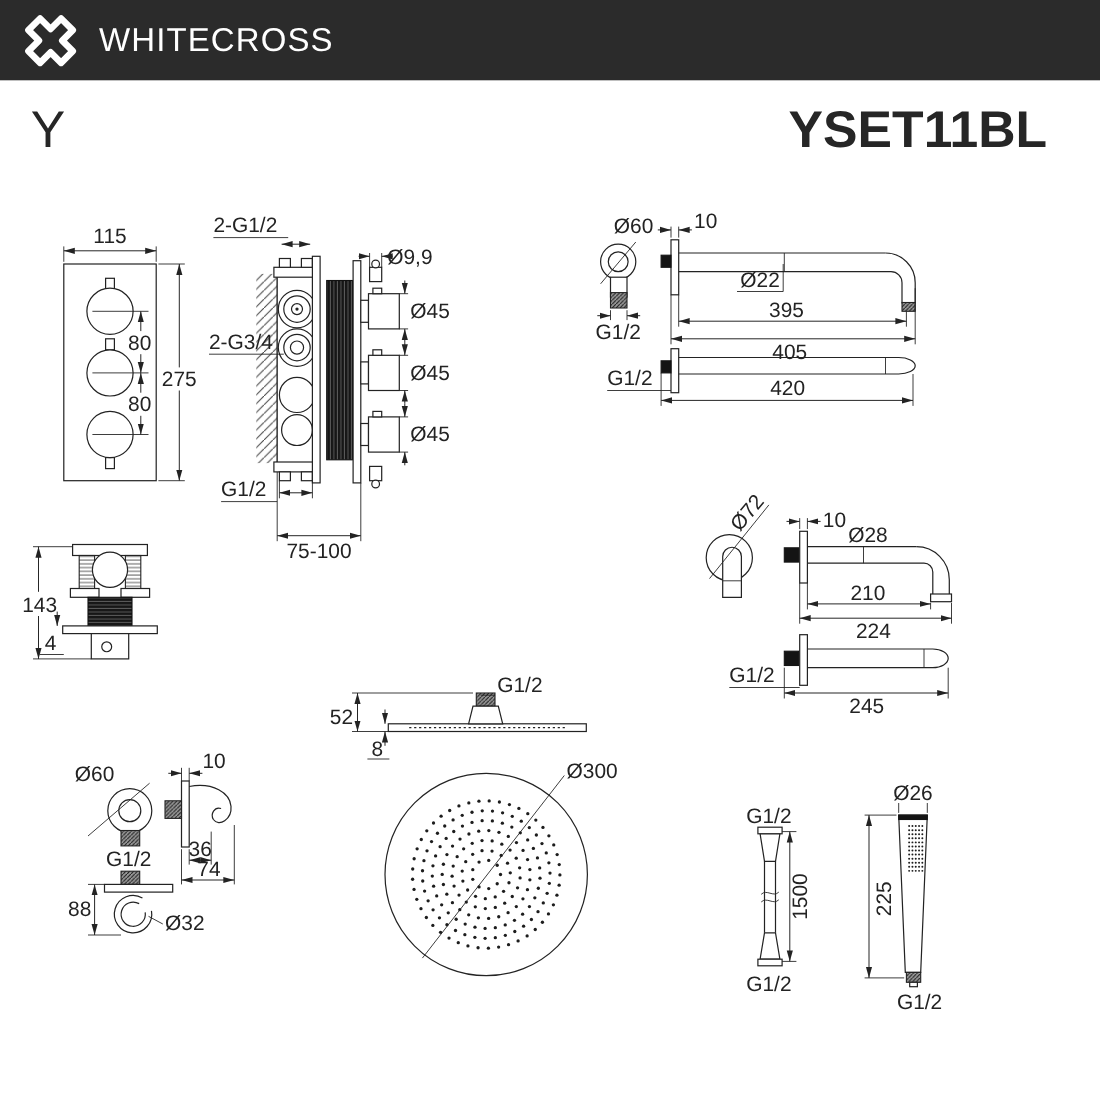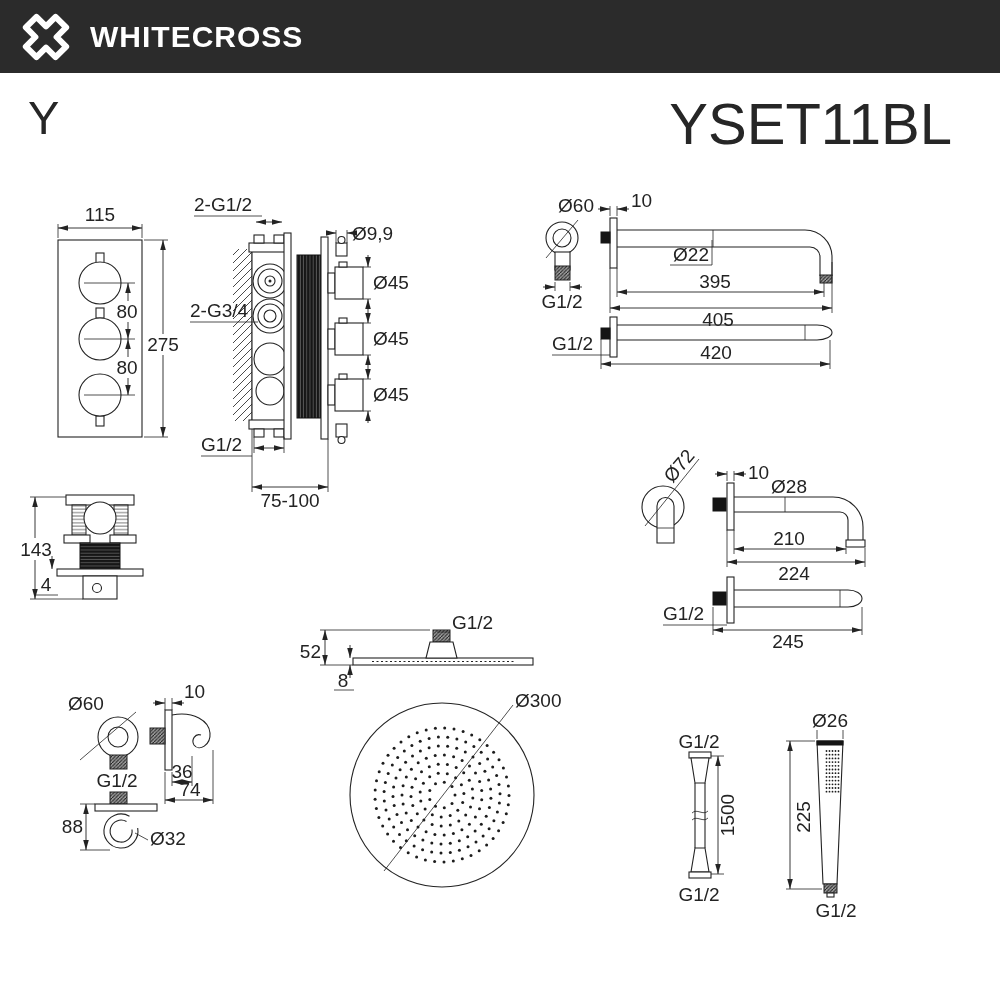--- a/index.html
+++ b/index.html
@@ -1,23 +1,23 @@
 <!DOCTYPE html>
 <html><head>
 <meta charset="utf-8">
 <style>
   html,body{margin:0;padding:0;background:#fff;width:1000px;height:1000px;overflow:hidden;
     font-family:"Liberation Sans",sans-serif;}
   #page{position:relative;width:1000px;height:1000px;background:#fff;}
   #topbar{position:absolute;left:0;top:0;width:1000px;height:73px;background:#2b2b2b;
     display:flex;align-items:center;}
   #logo{margin-left:16px;}
-  #brand{color:#fff;font-size:30px;font-weight:700;letter-spacing:1px;margin-left:12px;}
+  #brand{color:#fff;font-size:30px;font-weight:400;letter-spacing:1px;margin-left:12px;}
   #series{position:absolute;left:28px;top:90px;font-size:47px;color:#262626;font-weight:500;}
-  #model{position:absolute;right:48px;top:90px;font-size:58px;color:#262626;font-weight:400;}
+  #model{position:absolute;right:48px;top:90px;font-size:47px;color:#262626;font-weight:700;}
   #dwg{position:absolute;left:0;top:0;}
   .ol{fill:#fff;stroke:#232323;stroke-width:1.1;}
   .nf{fill:none;stroke:#232323;stroke-width:1.1;}
   .dk{fill:#141414;stroke:#141414;}
   .thr{fill:url(#ht);stroke:#232323;stroke-width:1;}
   .dl{stroke:#232323;stroke-width:0.9;fill:none;marker-start:url(#as);marker-end:url(#ae);}
   .me{stroke:#232323;stroke-width:0.9;fill:none;marker-end:url(#ae);}
   .ms{stroke:#232323;stroke-width:0.9;fill:none;marker-start:url(#as);}
   .xl{stroke:#232323;stroke-width:0.8;fill:none;}
   .t{font-family:"Liberation Sans",sans-serif;font-size:19px;fill:#232323;}

